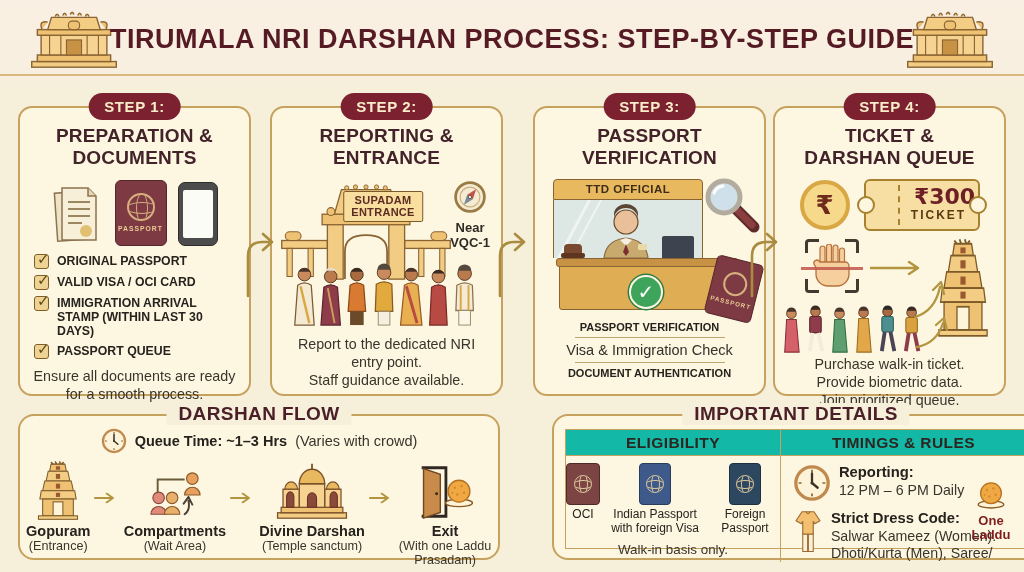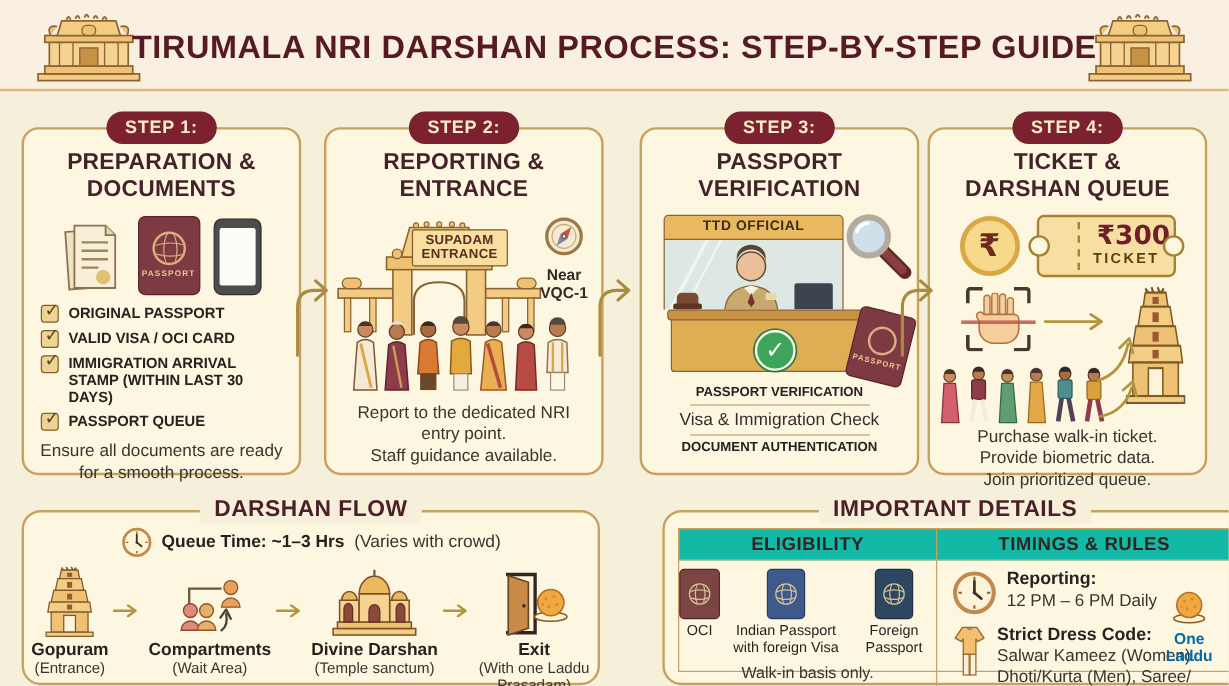--- a/index.html
+++ b/index.html
@@ -114,21 +114,21 @@
   .scan .bl{ left:0; bottom:0; border-right:none; border-top:none; border-radius:0 0 0 4px; }
   .scan .br{ right:0; bottom:0; border-left:none; border-top:none; border-radius:0 0 4px 0; }
   .scan svg { position:absolute; left:7px; top:5px; }
   .scan .scanline { position:absolute; left:-4px; top:28px; width:62px; height:3px; background:#c0564a; opacity:.85; }
   .arrow-to-temple { position:absolute; left:94px; top:24px; }
   .temple4 { position:absolute; right:10px; top:0; }
   .people4 { position:absolute; left:2px; bottom:0; }
   .curved-arrows { position:absolute; left:136px; top:40px; }
 
   
-  .bbox { position:absolute; top:425px; height:146px; background:#fdf7e2;
+  .bbox { position:absolute; top:414px; height:146px; background:#fdf7e2;
     border:2px solid #c6a25e; border-radius:16px; }
   .flow-box { left:18px; width:482px; }
   .details-box { left:522px; width:488px;margin-left:30px; }
   .btitle { position:absolute; top:-13px; left:50%; transform:translateX(-50%);
     background:#f6efda; padding:0 12px; font-size:19px; font-weight:bold; color:#4a1f27;
     letter-spacing:.4px; white-space:nowrap; }
 
   .queue-line { display:flex; justify-content:center; align-items:center; gap:8px; margin-top:12px; }
   .queue-line .qb { font-size:14.5px; font-weight:bold; color:#26221d; }
   .queue-line .qr { font-size:14.5px; color:#39342c; }
@@ -154,21 +154,21 @@
   .fo-pass { width:32px; height:42px; background:#2e4760; border:1.5px solid #1d2f42; }
   .idcard .ring { width:18px; height:18px; border-radius:50%; border:1.6px solid #d8c49a; position:relative; overflow:hidden; }
   .idcard .ring i { position:absolute; border:1px solid #d8c49a; border-radius:50%; }
   .idcard .r1 { left:4px; top:-2px; width:9px; height:20px; }
   .idcard .r2 { left:-2px; top:4px; width:20px; height:9px; }
   .elig-note { text-align:center; font-size:13.4px; color:#39342c; line-height:1.3; margin-top:5px; }
   .tr-row { display:flex; align-items:flex-start; gap:8px; margin:8px 0 0 12px; }
   .tr-row .tl-b { font-size:14.8px; font-weight:bold; color:#26221d; line-height:1.2; }
   .tr-row .tl-r { font-size:14.2px; color:#39342c; line-height:1.2; }
   .laddu-blk { position:absolute; right:8px; top:22px; width:54px; text-align:center; }
-  .laddu-blk .tl-b { font-size:13px; font-weight:bold; color:#0369a1; line-height:1.1; }
+  .laddu-blk .tl-b { font-size:13px; font-weight:bold; color:#7f1d1d; line-height:1.1; }
 </style>
 </head>
 <body>
 
 <svg width="0" height="0" style="position:absolute">
   <defs>
     <symbol id="sym-gopuram" viewBox="0 0 72 86">
       <path d="M26,6 h20 M26,3 l3,3 M32,2 l2,4 M38,2 l2,4 M44,3 l-3,3" stroke="#7d5a28" stroke-width="2" fill="none"></path>
       <path d="M26,6 L46,6 L48,16 L24,16 Z" fill="#eec173" stroke="#7d5a28" stroke-width="1.5"></path>
       <path d="M22,16 L50,16 L53,30 L19,30 Z" fill="#f3cd84" stroke="#7d5a28" stroke-width="1.5"></path>

